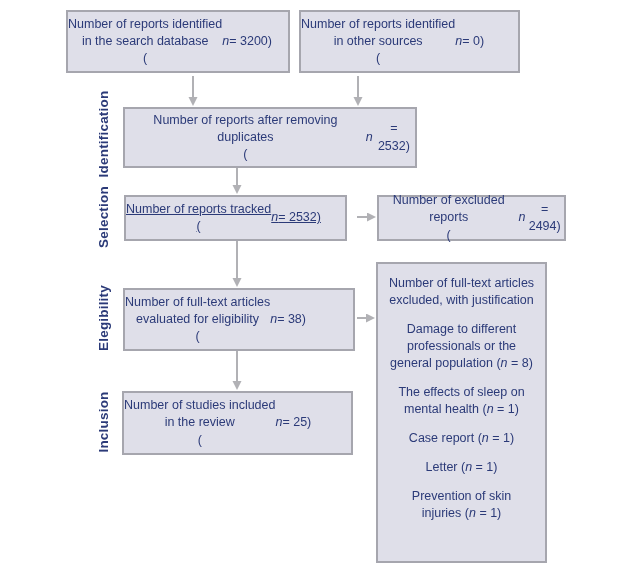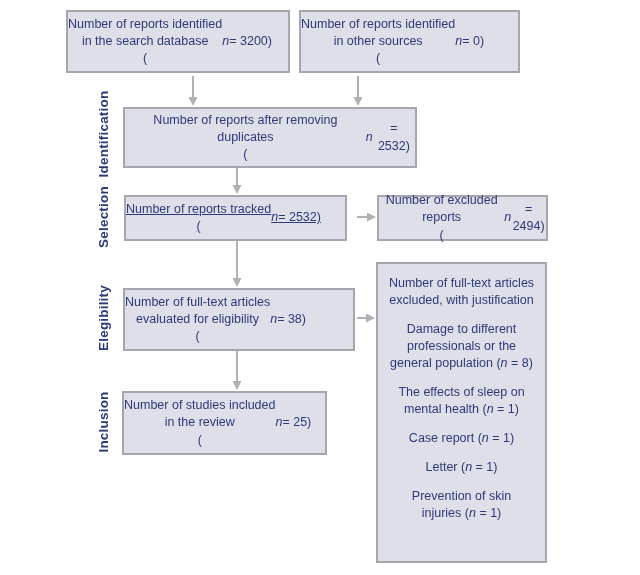--- a/index.html
+++ b/index.html
@@ -94,28 +94,28 @@
   <div class="box" style="left:299px; top:10px; width:221px; height:63px;">Number of reports identified
 in other sources
 (<i>n</i> = 0)</div>
 
   <div class="box" style="left:123px; top:107px; width:294px; height:61px;">Number of reports after removing duplicates
 (<i>n</i> = 2532)</div>
 
   <div class="box" style="left:124px; top:195px; width:223px; height:46px;text-decoration:underline;">Number of reports tracked
 (<i>n</i> = 2532)</div>
 
-  <div class="box" style="left:377px; top:195px; width:171px; height:46px;">Number of excluded reports
+  <div class="box" style="left:377px; top:195px; width:189px; height:46px;">Number of excluded reports
 (<i>n</i> = 2494)</div>
 
   <div class="box" style="left:123px; top:288px; width:232px; height:63px;">Number of full-text articles
 evaluated for eligibility
 (<i>n</i> = 38)</div>
 
-  <div class="box" style="left:122px; top:391px; width:205px; height:64px;">Number of studies included
+  <div class="box" style="left:122px; top:391px; width:231px; height:64px;">Number of studies included
 in the review
 (<i>n</i> = 25)</div>
 
   <div class="tallbox" style="left:376px; top:262px; width:171px; height:301px;">
     <p>Number of full-text articles
 excluded, with justification</p>
     <p>Damage to different
 professionals or the
 general population (<i>n</i> = 8)</p>
     <p>The effects of sleep on

